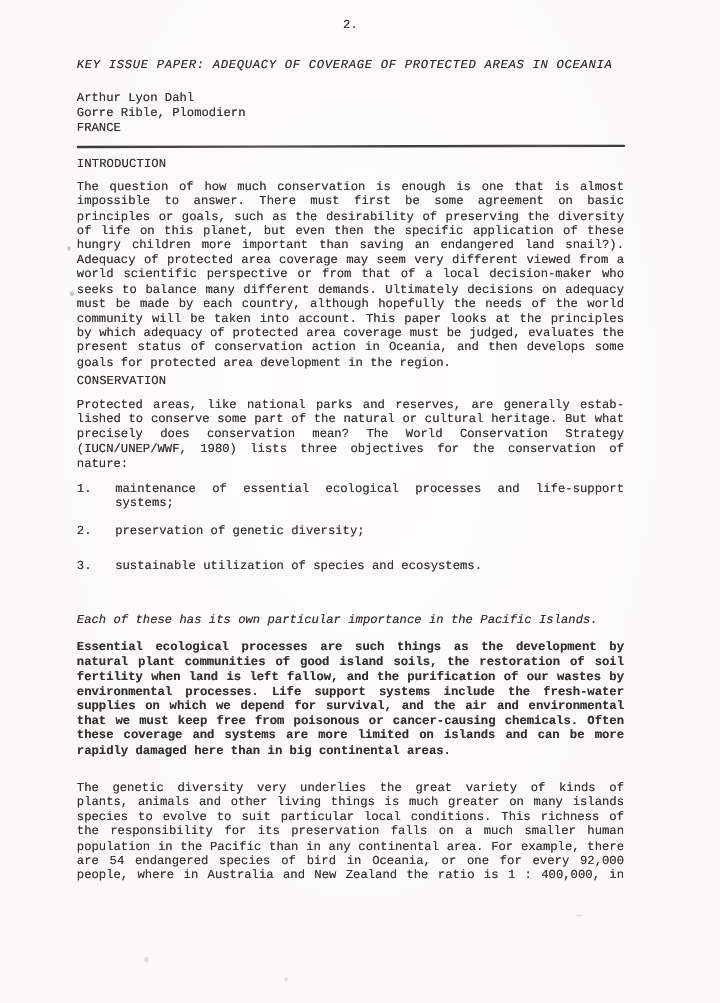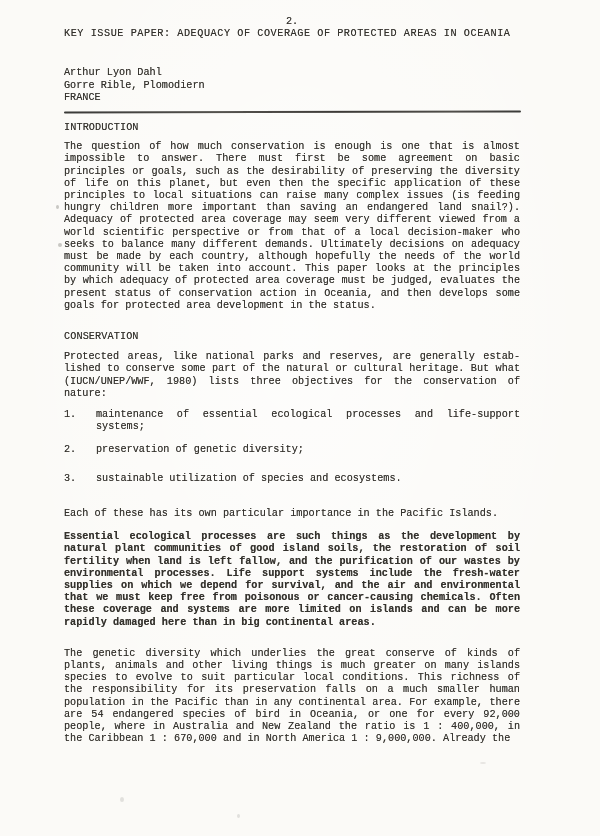--- a/index.html
+++ b/index.html
@@ -15,43 +15,44 @@
       #fbfaf7;
     font-family: "Liberation Mono", "DejaVu Sans Mono", monospace;
     font-size: 10.2px;
     line-height: 12.2px;
     color: #33312c;
     text-shadow: 0 0 0.35px rgba(52,49,44,0.6);
     overflow: hidden;
   }
   .pageno { text-align: center; }
   .title {
-    margin-top: 0;
+    margin-top: 22px;
     letter-spacing: 0.55px;
     white-space: nowrap;
+    font-style: italic;
   }
-  .authors { margin-top: 27px; }
+  .authors { margin-top: 15px; }
   .rule {
     margin-top: 7px;
     height: 2px;
     width: 457px;
     border-radius: 1px;
     background: linear-gradient(90deg, #3a3a38, #55534f 35%, #3d3b38 60%, #504e4a 85%, #3a3a38);
     transform: rotate(-0.12deg);
   }
   .block { margin-top: 9px; }
   .block.heading { letter-spacing: 0.1px; }
   #doc-body > .block:nth-child(1) { margin-top: 9px; }
   #doc-body > .block:nth-child(2) { margin-top: 7px; }
-  #doc-body > .block:nth-child(3) { margin-top: 19px; }
+  #doc-body > .block:nth-child(3) { margin-top: 3px; }
   #doc-body > .block:nth-child(4) { margin-top: 8px; }
   #doc-body > .block:nth-child(5) { margin-top: 9px; }
   #doc-body > .block:nth-child(6) { margin-top: 11px; }
   #doc-body > .block:nth-child(7) { margin-top: 16px; }
-  #doc-body > .block:nth-child(8) { margin-top: 23px; }
+  #doc-body > .block:nth-child(8) { margin-top: 33px; font-style: italic; }
   #doc-body > .block:nth-child(9) { margin-top: 11px; font-weight: bold; }
   #doc-body > .block:nth-child(10) { margin-top: 19px; }
   .tline {
     text-align: justify;
     text-align-last: justify;
     text-justify: inter-word;
   }
   .tline-last { text-align: justify; text-align-last: left; }
   .list-item { display: flex; }
   .marker { flex: 0 0 32px; }
@@ -74,35 +75,35 @@
     <div>FRANCE</div>
   </div>
   <div class="rule"></div>
   <div id="doc-body">
       <div class="block heading">INTRODUCTION</div>
       <div class="block paragraph">
         <div class="tline">The question of how much conservation is enough is one that is almost</div>
         <div class="tline">impossible to answer. There must first be some agreement on basic</div>
         <div class="tline">principles or goals, such as the desirability of preserving the diversity</div>
         <div class="tline">of life on this planet, but even then the specific application of these</div>
-        <div class="tline">principles to local situations can raise many complex issues (is feeding</div>
         <div class="tline">hungry children more important than saving an endangered land snail?).</div>
         <div class="tline">Adequacy of protected area coverage may seem very different viewed from a</div>
         <div class="tline">world scientific perspective or from that of a local decision-maker who</div>
         <div class="tline">seeks to balance many different demands. Ultimately decisions on adequacy</div>
         <div class="tline">must be made by each country, although hopefully the needs of the world</div>
         <div class="tline">community will be taken into account. This paper looks at the principles</div>
         <div class="tline">by which adequacy of protected area coverage must be judged, evaluates the</div>
         <div class="tline">present status of conservation action in Oceania, and then develops some</div>
-        <div class="tline tline-last">goals for protected area development in the status.</div>
+        <div class="tline tline-last">goals for protected area development in the region.</div>
       </div>
       <div class="block heading">CONSERVATION</div>
       <div class="block paragraph">
         <div class="tline">Protected areas, like national parks and reserves, are generally estab-</div>
         <div class="tline">lished to conserve some part of the natural or cultural heritage. But what</div>
+        <div class="tline">precisely does conservation mean? The World Conservation Strategy</div>
         <div class="tline">(IUCN/UNEP/WWF, 1980) lists three objectives for the conservation of</div>
         <div class="tline tline-last">nature:</div>
       </div>
       <div class="block list-item">
         <span class="marker">1.</span>
         <div class="li-text">
           <div class="tline">maintenance of essential ecological processes and life-support</div>
           <div class="tline tline-last">systems;</div>
         </div>
       </div>
@@ -125,28 +126,27 @@
         <div class="tline">Essential ecological processes are such things as the development by</div>
         <div class="tline">natural plant communities of good island soils, the restoration of soil</div>
         <div class="tline">fertility when land is left fallow, and the purification of our wastes by</div>
         <div class="tline">environmental processes. Life support systems include the fresh-water</div>
         <div class="tline">supplies on which we depend for survival, and the air and environmental</div>
         <div class="tline">that we must keep free from poisonous or cancer-causing chemicals. Often</div>
         <div class="tline">these coverage and systems are more limited on islands and can be more</div>
         <div class="tline tline-last">rapidly damaged here than in big continental areas.</div>
       </div>
       <div class="block paragraph">
-        <div class="tline">The genetic diversity which underlies the great conserve of kinds of</div>
+        <div class="tline">The genetic diversity very underlies the great variety of kinds of</div>
         <div class="tline">plants, animals and other living things is much greater on many islands</div>
         <div class="tline">species to evolve to suit particular local conditions. This richness of</div>
         <div class="tline">the responsibility for its preservation falls on a much smaller human</div>
         <div class="tline">population in the Pacific than in any continental area. For example, there</div>
         <div class="tline">are 54 endangered species of bird in Oceania, or one for every 92,000</div>
         <div class="tline">people, where in Australia and New Zealand the ratio is 1 : 400,000, in</div>
-        <div class="tline tline-last">the Caribbean 1 : 670,000 and in North America 1 : 9,000,000. Already the</div>
       </div>
     </div>
 
   <div class="speckle" style="left:56px;top:205px;width:3px;height:4px;"></div>
   <div class="speckle" style="left:58px;top:243px;width:4px;height:4px;"></div>
   <div class="speckle" style="left:120px;top:797px;width:4px;height:5px;opacity:0.5;"></div>
   <div class="speckle" style="left:237px;top:814px;width:3px;height:4px;opacity:0.5;"></div>
   <div class="speckle" style="left:480px;top:762px;width:6px;height:2px;opacity:0.4;"></div>
 </div>
 

